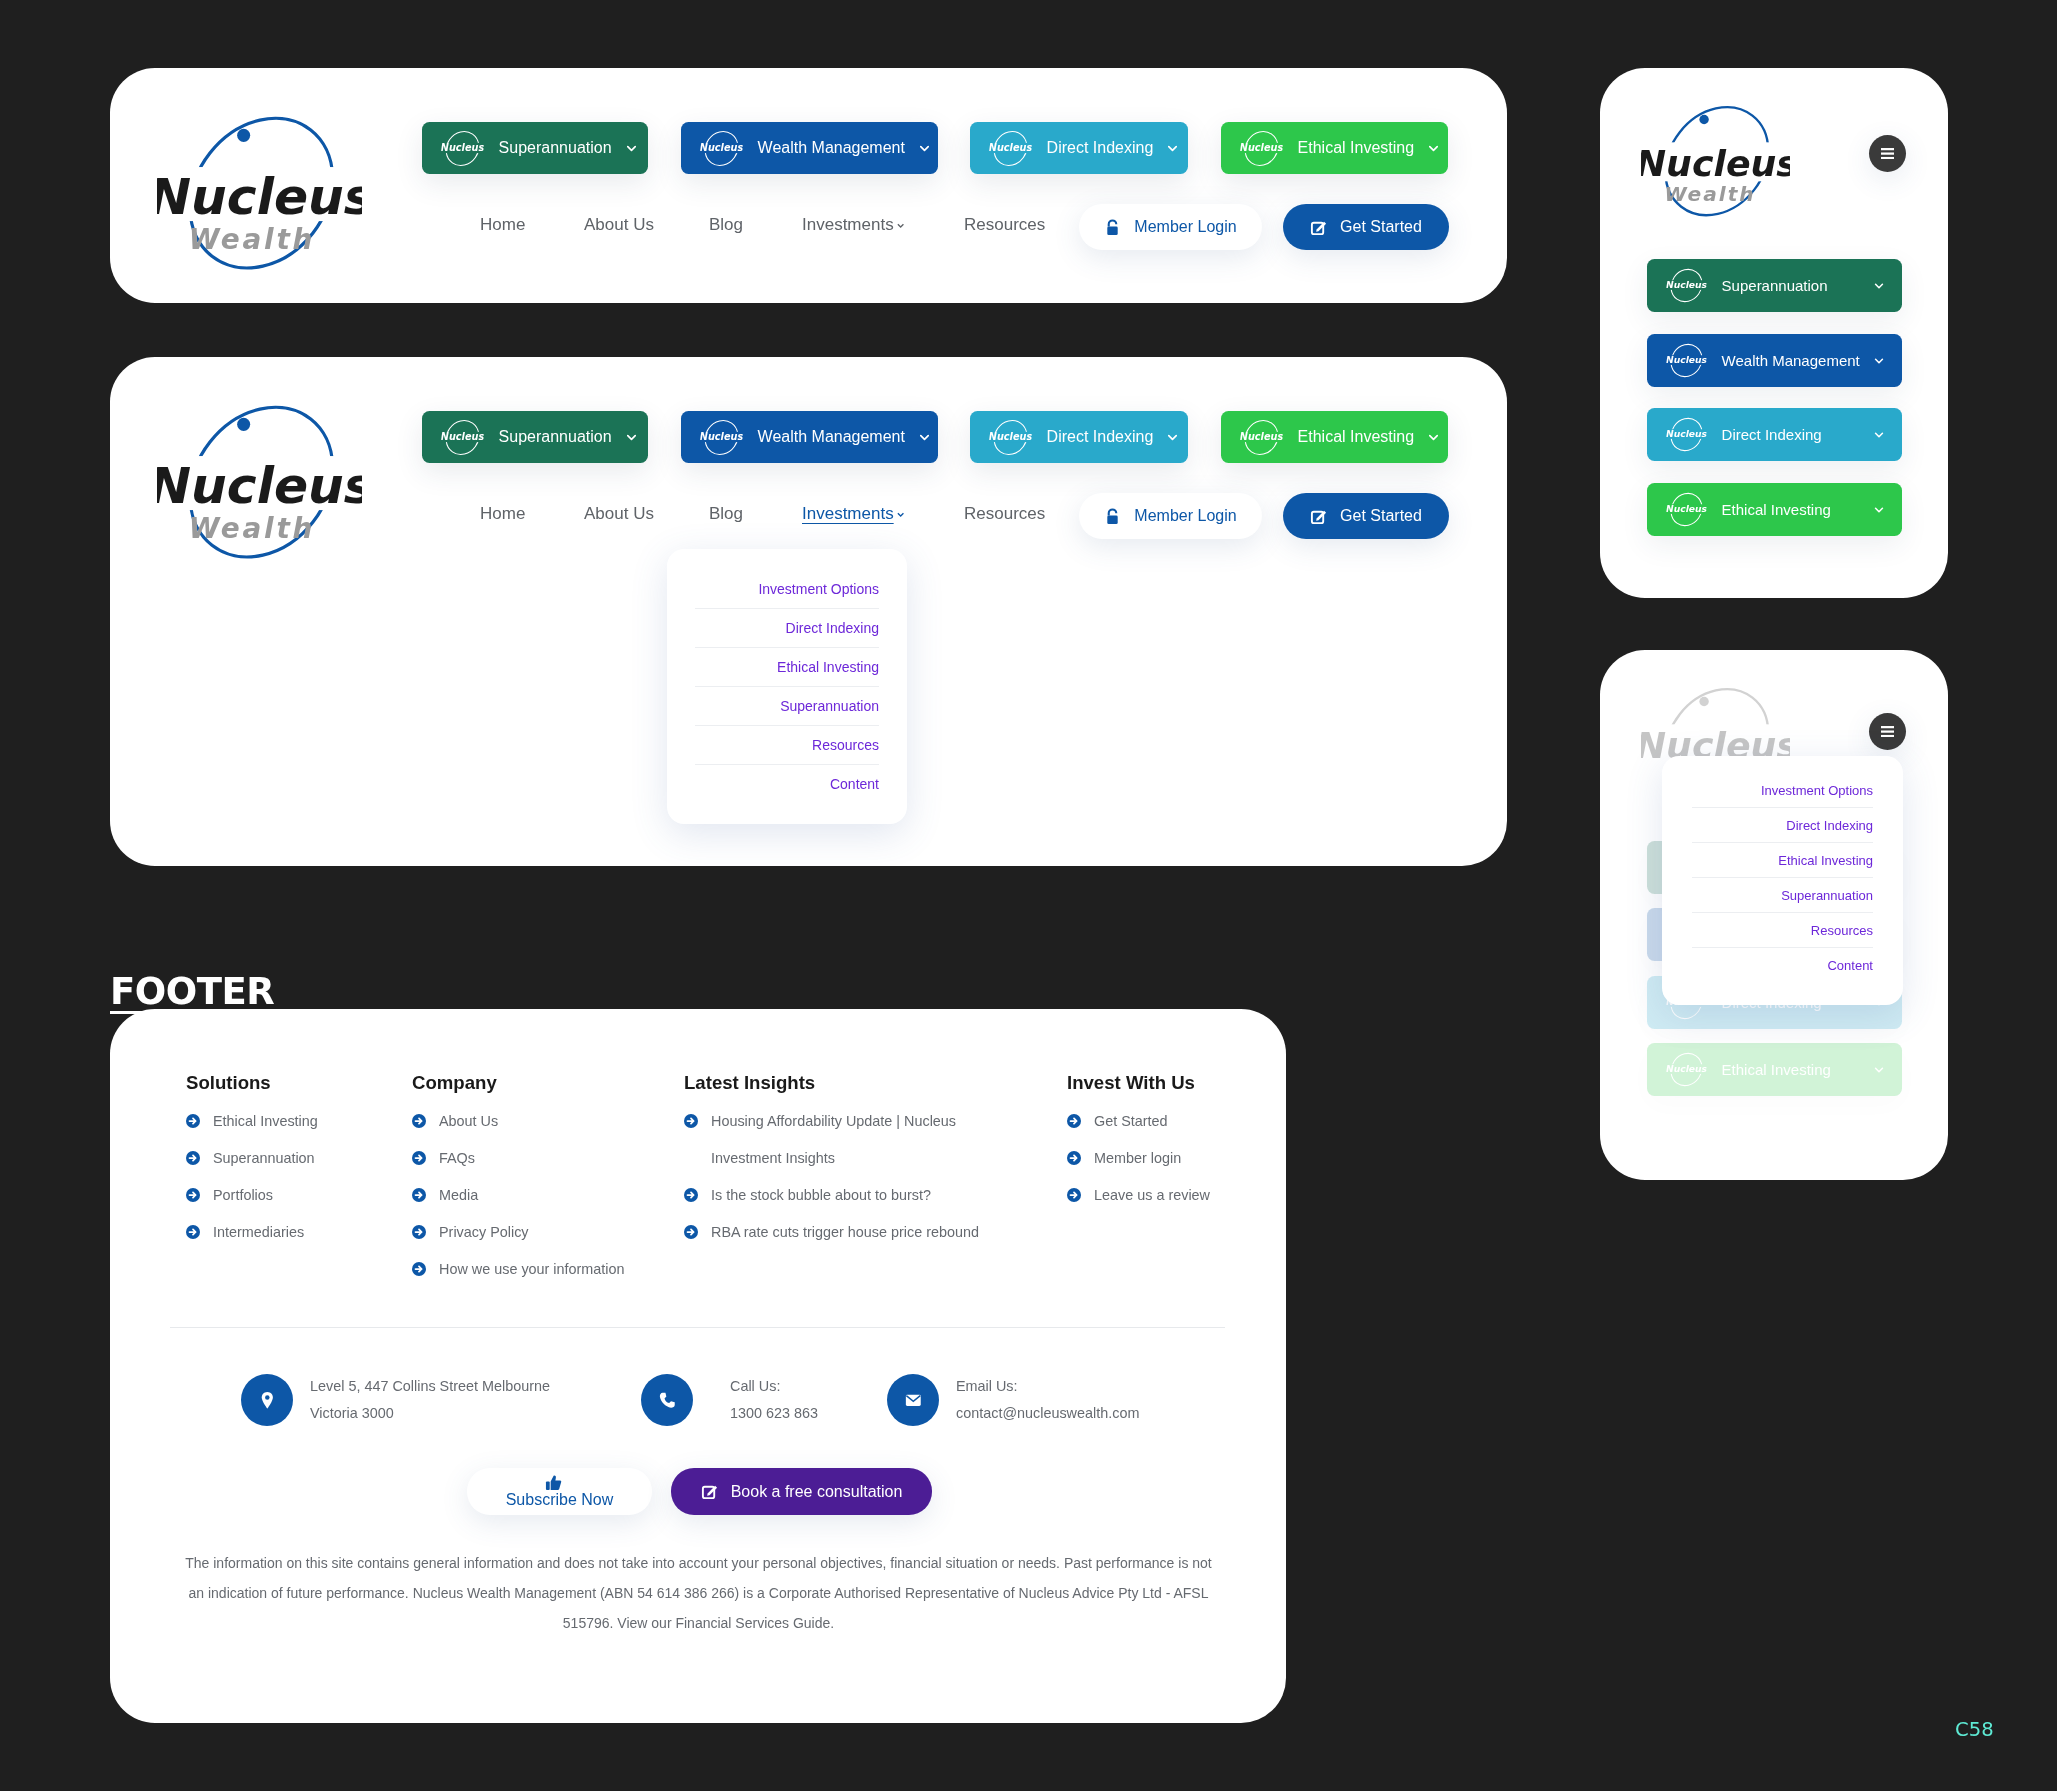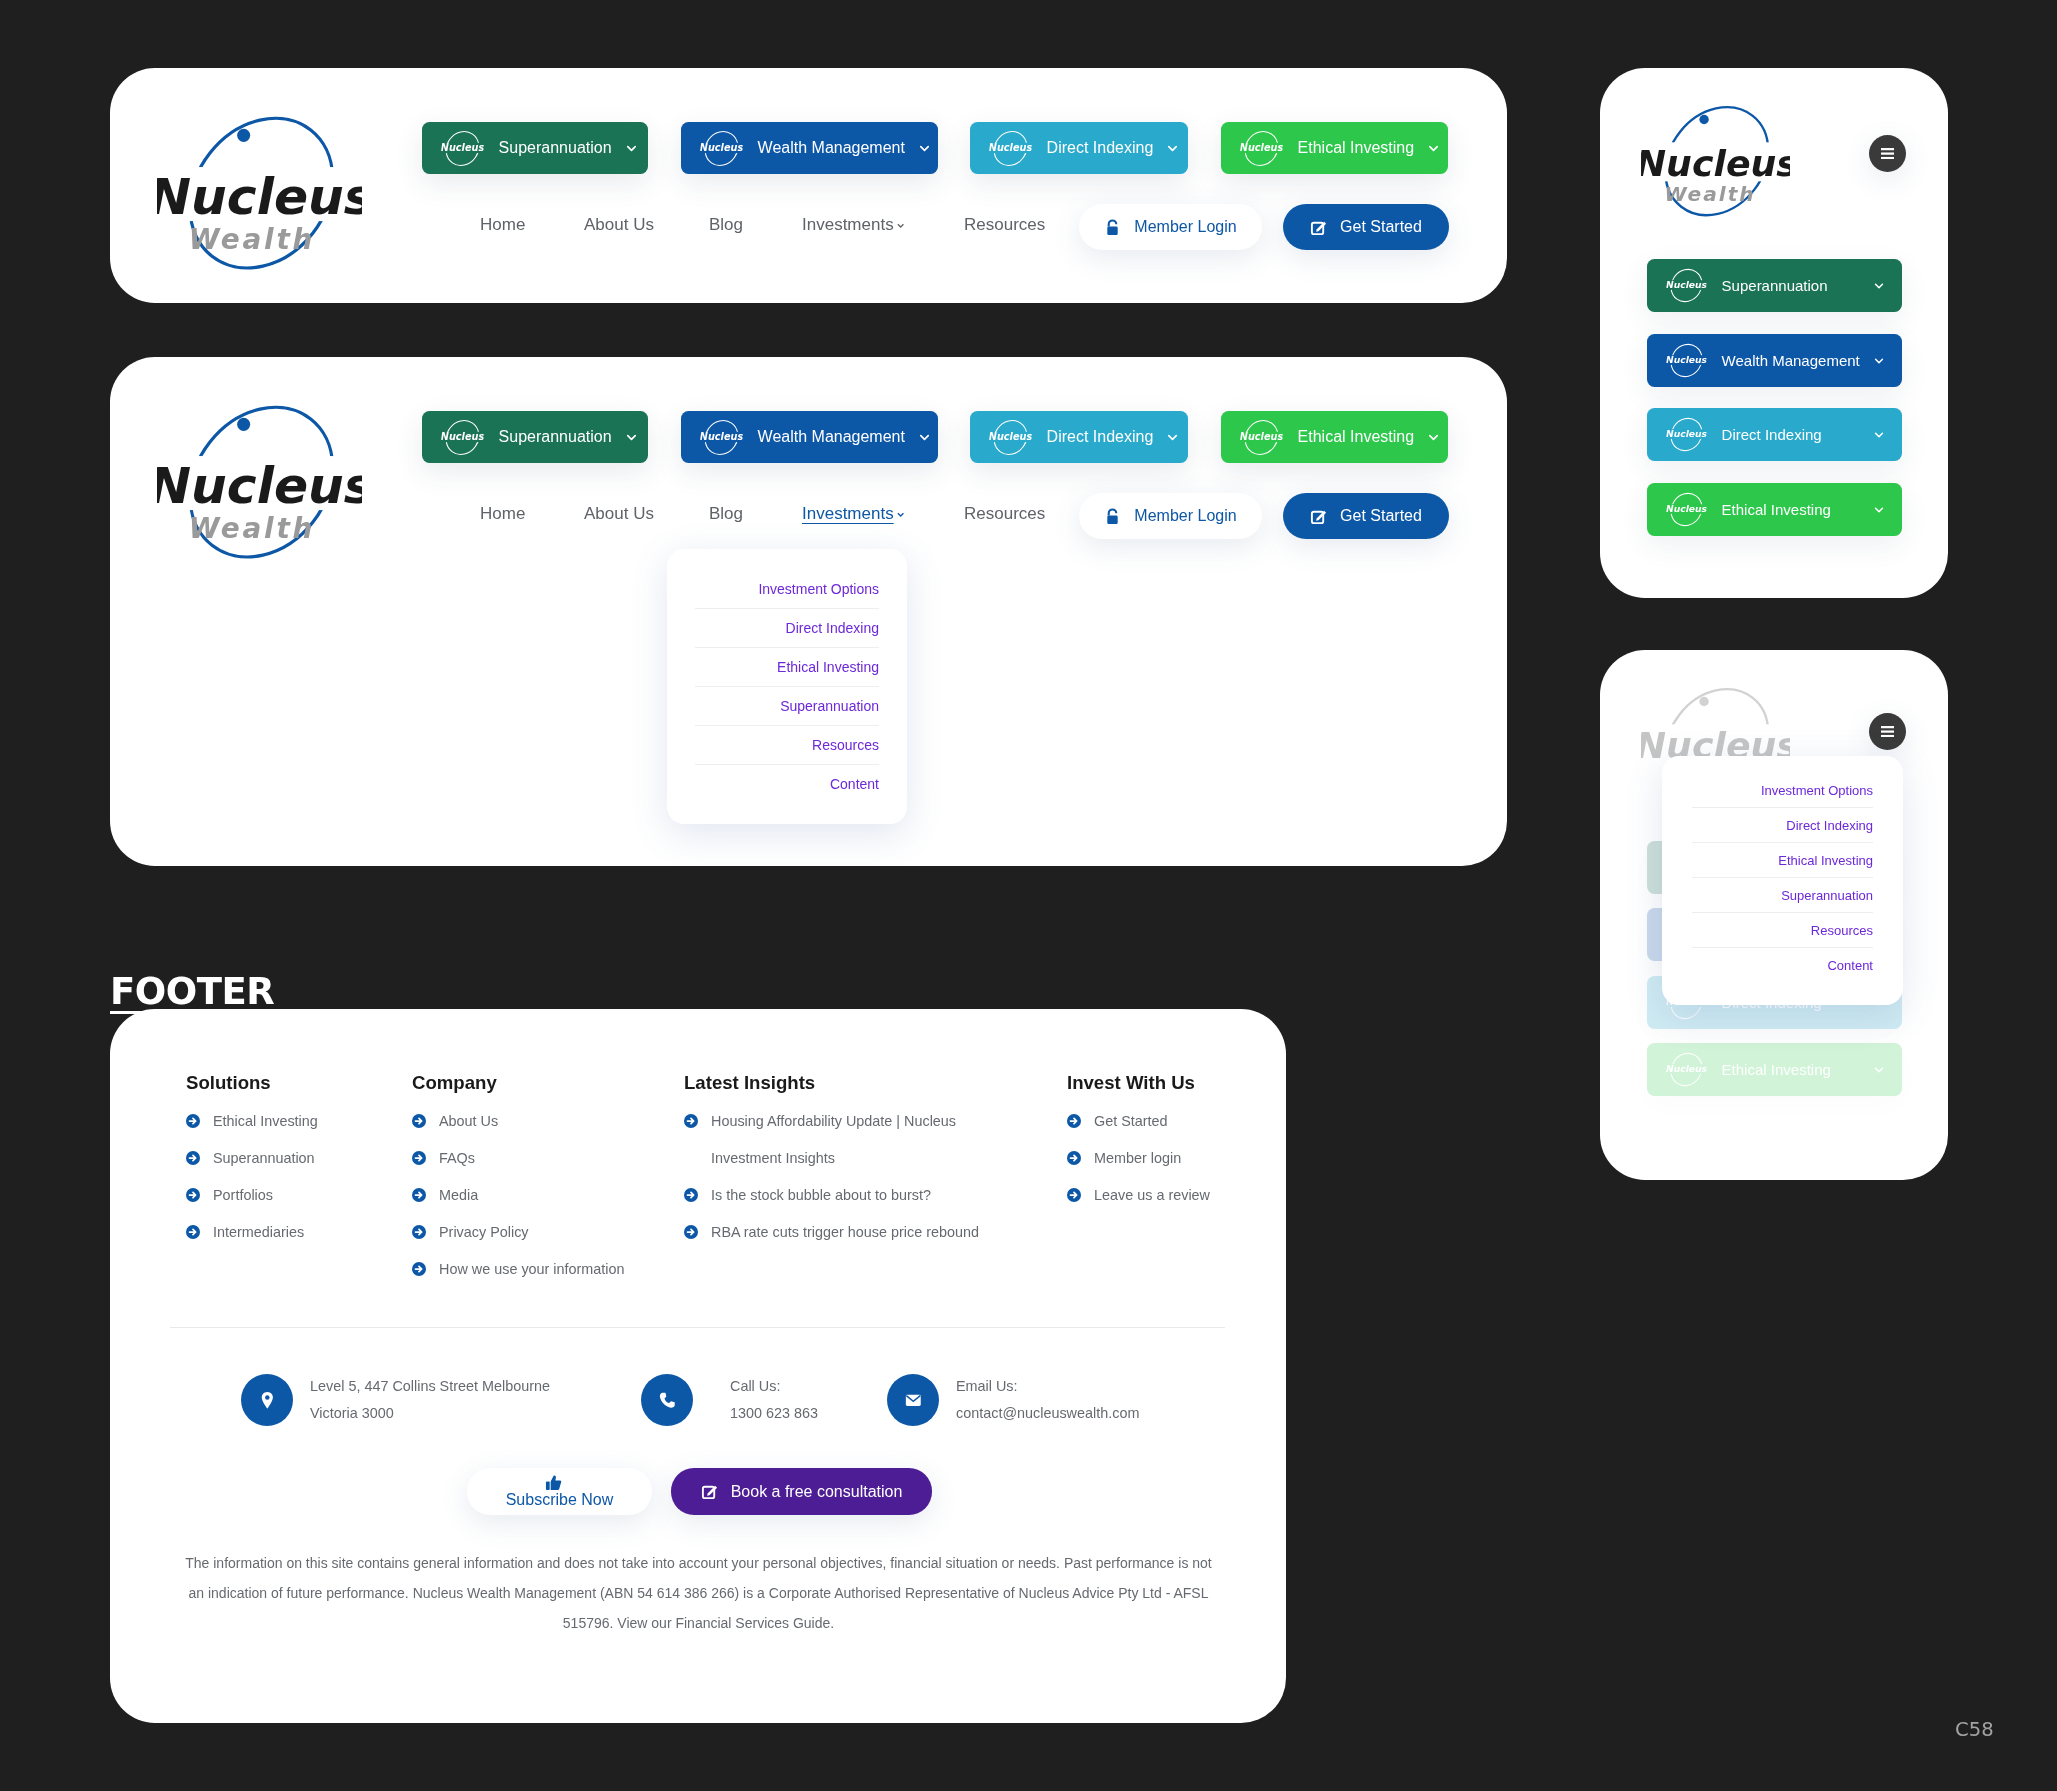--- a/index.html
+++ b/index.html
@@ -206,21 +206,21 @@
     left: 0; bottom: 0;
     width: 100%; height: 56px;
     background: #0d57a7;
     color: #ffffff;
     font-size: 15px;
     display: flex; align-items: center; justify-content: center;
   }
   .page-code {
     position: absolute;
     left: 1955px; top: 1718px;
-    color: #a3a3a3;
+    color: #5eead4;
     font-family: "DejaVu Sans", sans-serif;
     font-size: 19.6px;
   }
 </style>
 </head>
 <body>
 
 <svg width="0" height="0" style="position:absolute">
   <defs>
     <symbol id="big-logo" viewBox="0 0 220 180">

